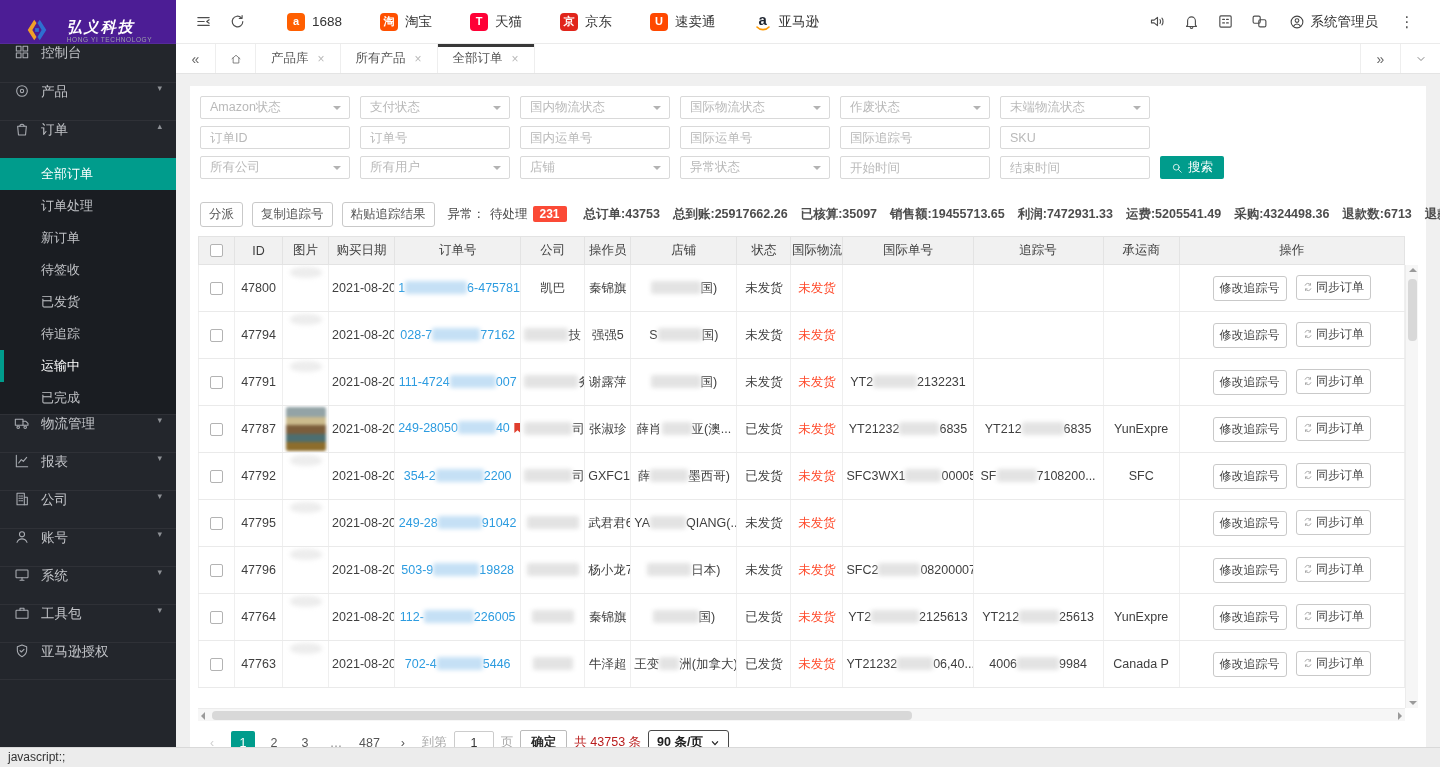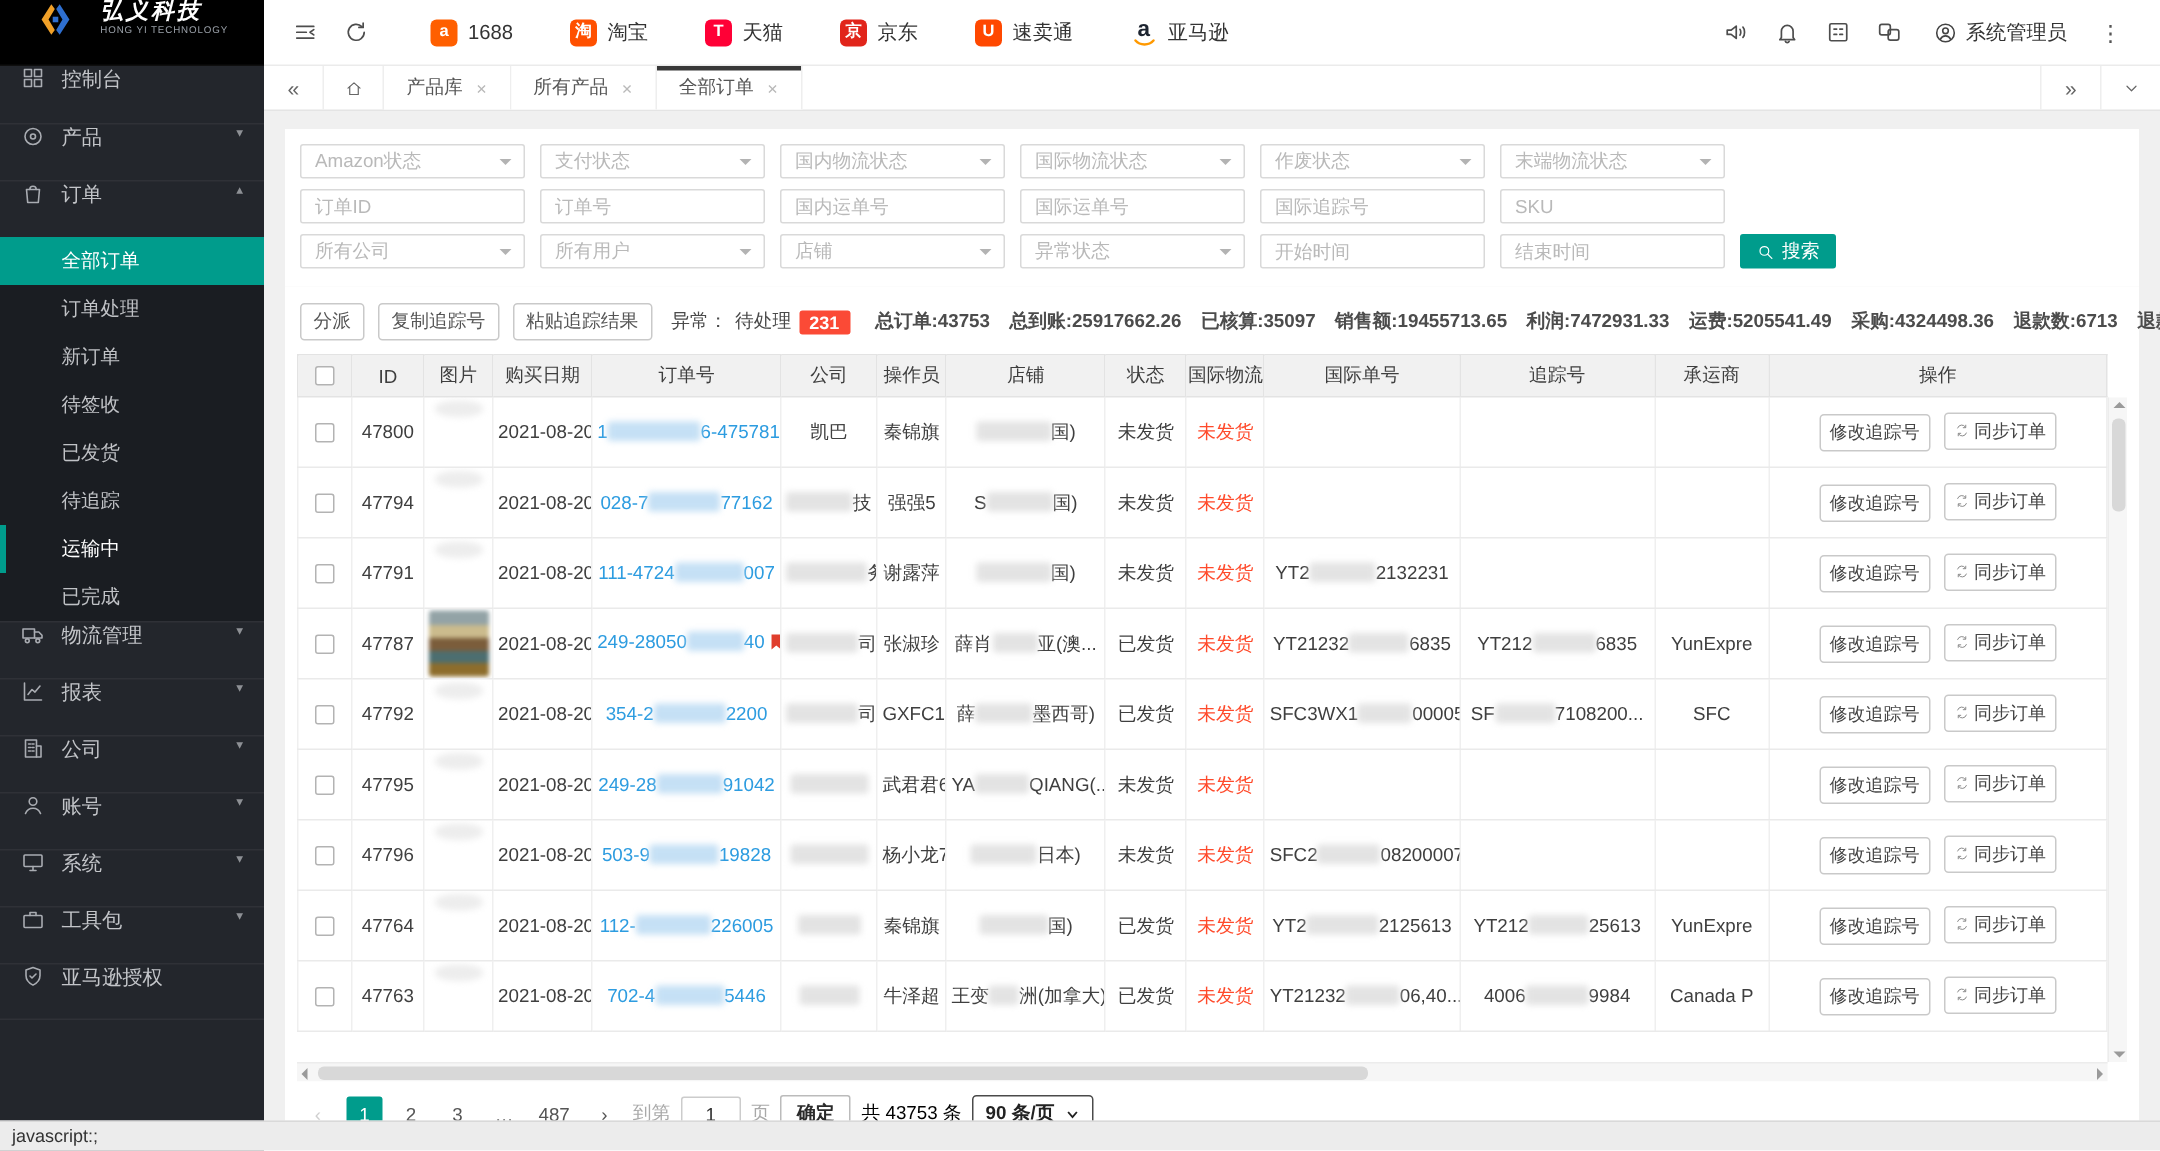--- a/index.html
+++ b/index.html
@@ -2,21 +2,21 @@
 <html><head>
 <meta charset="utf-8">
 <style>
   *{box-sizing:border-box;margin:0;padding:0}
   html,body{width:1440px;height:767px;overflow:hidden}
   body{font-family:"Liberation Sans","DejaVu Sans",sans-serif;font-size:13px;color:#333;background:#fff;position:relative}
   .app{display:flex;width:100%;height:100%}
 
   
   .sidebar{width:176px;min-width:176px;background:#23262c;display:flex;flex-direction:column;overflow:hidden}
-  .logo{height:44px;background:#000000;display:flex;align-items:flex-start;justify-content:center;gap:17px;border-bottom:1px solid rgba(255,255,255,.06)}
+  .logo{height:44px;background:#4c1d95;display:flex;align-items:flex-end;justify-content:center;gap:17px;border-bottom:1px solid rgba(255,255,255,.06)}
   .logo-mark svg{width:26px;height:26px;display:block}
   .logo-text{display:flex;flex-direction:column;line-height:1.1}
   .logo-text .cn{color:#fff;font-size:15px;font-weight:bold;font-style:italic;letter-spacing:2px}
   .logo-text .en{color:#9aa0a8;font-size:6.5px;letter-spacing:.6px}
   .nav{flex:1;overflow:hidden}
   .nav-top{height:38px;display:flex;align-items:flex-start;padding:0 14px;color:#c3c5c9;font-size:13.5px;cursor:pointer;border-top:1px solid rgba(255,255,255,.055)}
   .nav-top:first-child{border-top:none}
   .nav-top:last-child{border-bottom:1px solid rgba(255,255,255,.055)}
   .nav-top .ico{width:17px;height:17px;margin-right:10px;color:#a9acb2;display:inline-flex}
   .nav-top .ico svg{width:16px;height:16px}
@@ -65,21 +65,21 @@
   input.f-field{cursor:text;color:#555}
   input.f-field::placeholder{color:#b9b9b9}
   .f-field .caret{position:absolute;right:8px;top:9px;width:0;height:0;border:4px solid transparent;border-top-color:#b3b3b3}
   .search-btn{height:23px;padding:0 11px;background:#009c8c;border:none;color:#fff;border-radius:2px;display:flex;align-items:center;gap:5px;font-size:12.5px;cursor:pointer}
   .search-btn svg{width:12px;height:12px}
 
   
   .table-panel{flex:1;padding:8px;display:flex;flex-direction:column;min-height:0}
   .toolbar{display:flex;align-items:center;gap:9px;padding:3px 2px 9px;font-size:12.5px;color:#4a4a4a;white-space:nowrap}
   .t-btn{border:1px solid #c9c9c9;border-radius:3px;padding:3px 8px;background:#fff;color:#555;font-size:12.5px;cursor:pointer}
-  .exc{display:flex;align-items:flex-end;gap:5px;margin-left:4px}
+  .exc{display:flex;align-items:flex-start;gap:5px;margin-left:4px}
   .badge{background:#fb4a36;color:#fff;border-radius:2px;padding:1px 7px;font-weight:bold;font-size:12px}
   .stats{display:flex;gap:13px;margin-left:8px;color:#4c4c4c;font-weight:bold;font-size:12.5px}
 
   
   .table-wrap{flex:1;position:relative;padding-right:13px;min-height:0;overflow:hidden}
   table{width:100%;border-collapse:collapse;table-layout:fixed;font-size:12.5px}
   th{background:#f1f1f1;height:28px;font-weight:normal;color:#3e3e3e;border:1px solid #e3e3e3;white-space:nowrap;overflow:hidden}
   td{height:47px;border:1px solid #efefef;border-bottom:1px solid #eaeaea;text-align:center;white-space:nowrap;overflow:hidden;padding:0 3px;position:relative;color:#3f3f3f}
   td.link{color:#2d9ce0}
   td.red{color:#ff4a2b}
@@ -110,21 +110,21 @@
 
   
   .pager{display:flex;align-items:center;gap:7px;padding:9px 2px 4px;font-size:12.5px;color:#666}
   .pg{min-width:24px;height:24px;display:flex;align-items:center;justify-content:center;border-radius:2px;color:#555;cursor:pointer;padding:0 4px}
   .pg.active{background:#009c8c;color:#fff}
   .pg.prev{color:#cfcfcf}
   .pg.dots{cursor:default;color:#888}
   .jump-label{color:#a9a9a9}
   .jump-input{width:40px;height:23px;border:1px solid #ccc;border-radius:2px;text-align:center;font-size:12.5px;color:#333}
   .confirm{border:1px solid #bbb;border-radius:2px;background:#fff;padding:3px 10px;font-weight:bold;color:#2b2b2b;font-size:12.5px;cursor:pointer}
-  .total{color:#000000}
+  .total{color:#b91c1c}
   .psize{border:1px solid #4a4a4a;border-radius:3px;padding:3px 8px;display:flex;align-items:center;gap:7px;font-weight:bold;color:#222;cursor:pointer;background:#fff}
   .psize svg{width:10px;height:10px}
 
   
   .statusbar{position:absolute;left:0;right:0;bottom:0;height:20px;background:#ececec;border-top:1px solid #d9d9d9;font-size:12px;color:#333;line-height:19px;padding:0 8px;z-index:60}
 </style>
 </head>
 <body>
 
 <div class="app">

